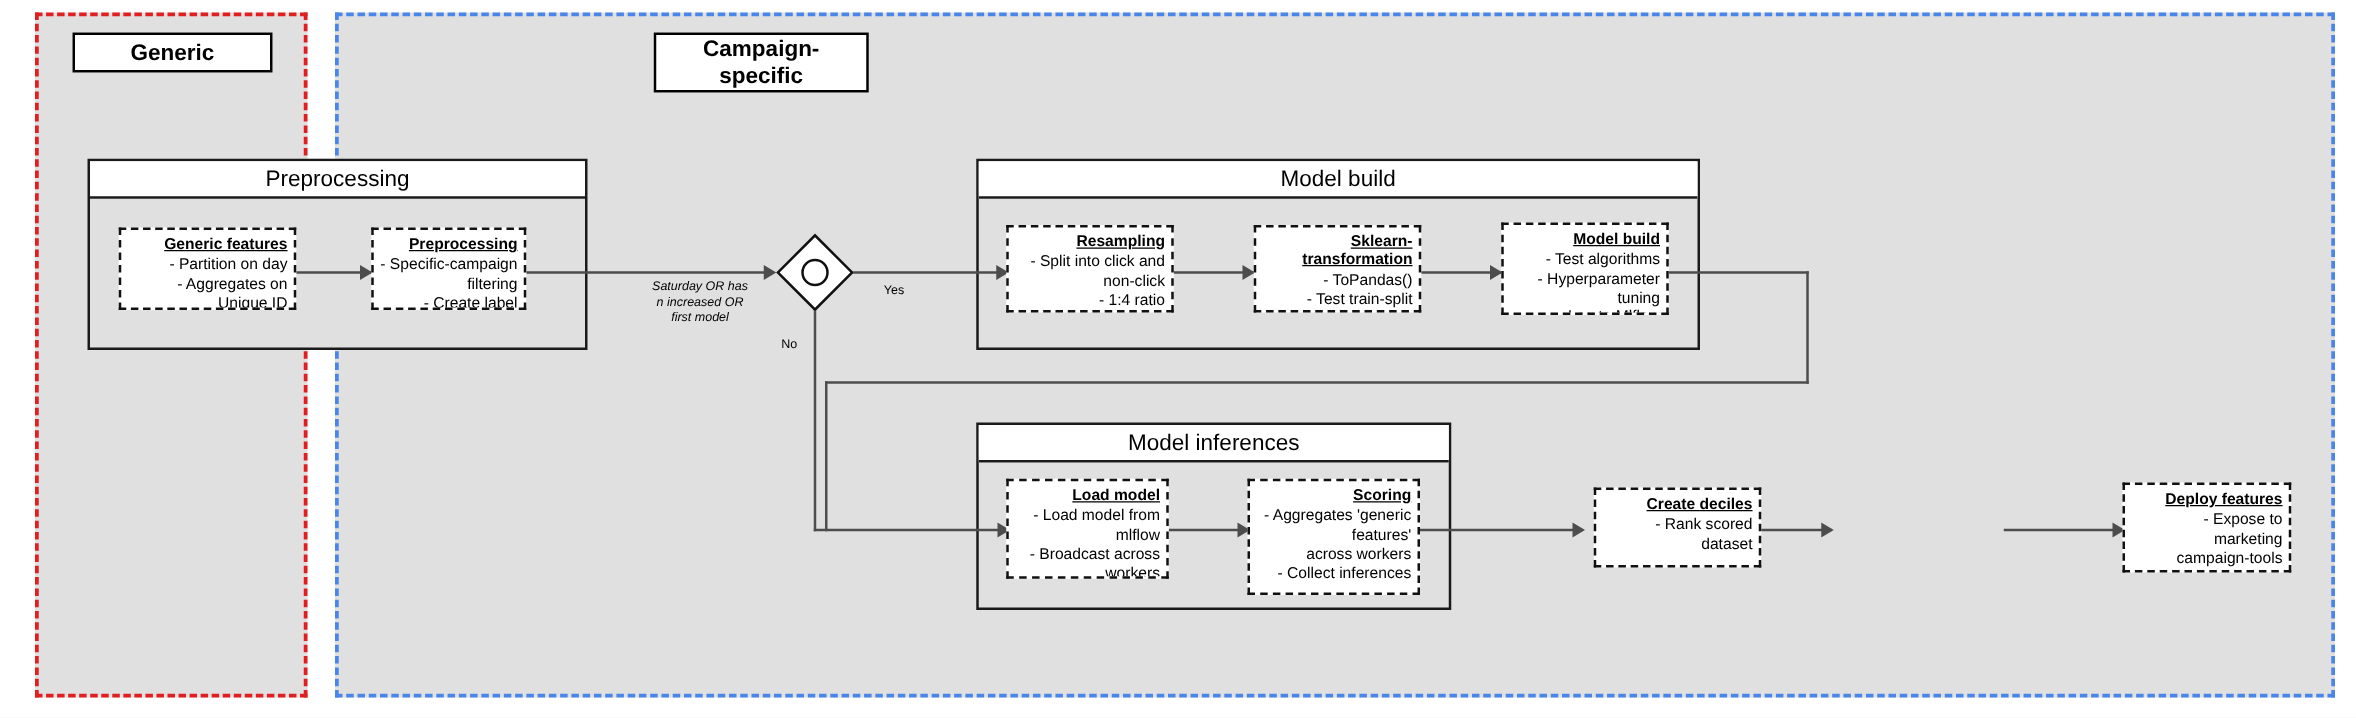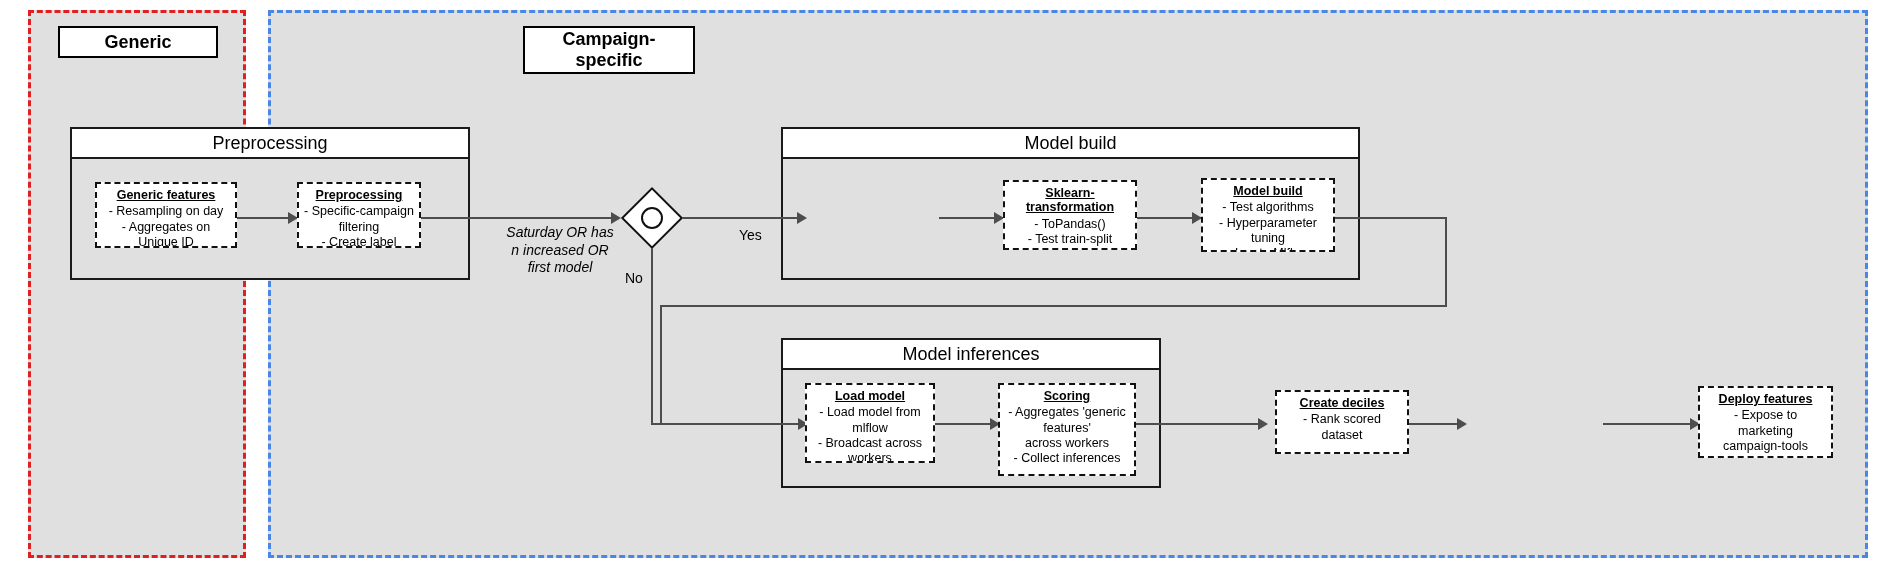--- a/index.html
+++ b/index.html
@@ -81,21 +81,21 @@
     height: calc(100% - 30px);
   }
 
   
   .task {
     position: absolute;
     border: 2px dashed #111111;
     background: #ffffff;
     box-sizing: border-box;
     padding: 4px 5px 3px 5px;
-    text-align: center;
+    text-align: right;
     font-size: 12.5px;
     line-height: 1.22;
     color: #000000;
     overflow: hidden;
     z-index: 5;
   }
   .task .t-title {
     font-weight: bold;
     text-decoration: underline;
     display: block;
@@ -139,21 +139,21 @@
     border: 2px solid #111111;
     border-radius: 50%;
     background: #ffffff;
     box-sizing: border-box;
     z-index: 6;
   }
 
   
   .edge-label {
     position: absolute;
-    font-size: 14px;
+    font-size: 10px;
     color: #000000;
     line-height: 1.25;
     z-index: 5;
     background: transparent;
   }
   .edge-label.italic { font-style: italic; }
   .edge-label.center { text-align: center; }
 </style>
 </head>
 <body>
@@ -172,21 +172,21 @@
 
   <div class="zone-title zone-title-generic">Generic</div>
 
   <div class="group" style="left:70px; top:127px; width:400px; height:153px;">
     <div class="group-header">Preprocessing</div>
     <div class="group-body"></div>
   </div>
 
   <div class="task" style="left:95px; top:182px; width:142px; height:66px;">
     <span class="t-title">Generic features</span>
-    <span class="t-line">- Resampling on day</span>
+    <span class="t-line">- Partition on day</span>
     <span class="t-line">- Aggregates on</span>
     <span class="t-line">Unique ID</span>
   </div>
 
   <div class="conn conn-h" style="left:237px; top:217px; width:61px;"></div>
   <div class="arrow-r" style="left:288px; top:212px;"></div>
 
   <div class="task" style="left:297px; top:182px; width:124px; height:66px;">
     <span class="t-title">Preprocessing</span>
     <span class="t-line">- Specific-campaign</span>
@@ -201,32 +201,38 @@
     <span>Saturday OR has</span><br>
     <span>n increased OR</span><br>
     <span>first model</span>
   </div>
 
   <div class="gateway" style="left:630px; top:196px;"></div>
   <div class="gateway-circle" style="left:641px; top:207px;"></div>
 
   <div class="conn conn-h" style="left:675px; top:217px; width:130px;"></div>
   <div class="arrow-r" style="left:797px; top:212px;"></div>
-  <div class="edge-label" style="left:707px; top:227px;margin-left:32px;">Yes</div>
+  <div class="edge-label" style="left:707px; top:227px;">Yes</div>
 
   <div class="conn conn-v" style="left:651px; top:240px; height:185px;"></div>
   <div class="conn conn-h" style="left:651px; top:423px; width:155px;"></div>
   <div class="arrow-r" style="left:798px; top:418px;"></div>
   <div class="edge-label" style="left:625px; top:270px;">No</div>
 
   <div class="group" style="left:781px; top:127px; width:579px; height:153px;">
     <div class="group-header">Model build</div>
     <div class="group-body"></div>
   </div>
 
+  <div class="task" style="left:805px; top:180px; width:134px; height:70px;">
+    <span class="t-title">Resampling</span>
+    <span class="t-line">- Split into click and</span>
+    <span class="t-line">non-click</span>
+    <span class="t-line">- 1:4 ratio</span>
+  </div>
 
   <div class="conn conn-h" style="left:939px; top:217px; width:64px;"></div>
   <div class="arrow-r" style="left:994px; top:212px;"></div>
 
   <div class="task" style="left:1003px; top:180px; width:134px; height:70px;">
     <span class="t-title" style="white-space:normal;">Sklearn-</span>
     <span class="t-title" style="margin-top:-2px;">transformation</span>
     <span class="t-line">- ToPandas()</span>
     <span class="t-line">- Test train-split</span>
   </div>

